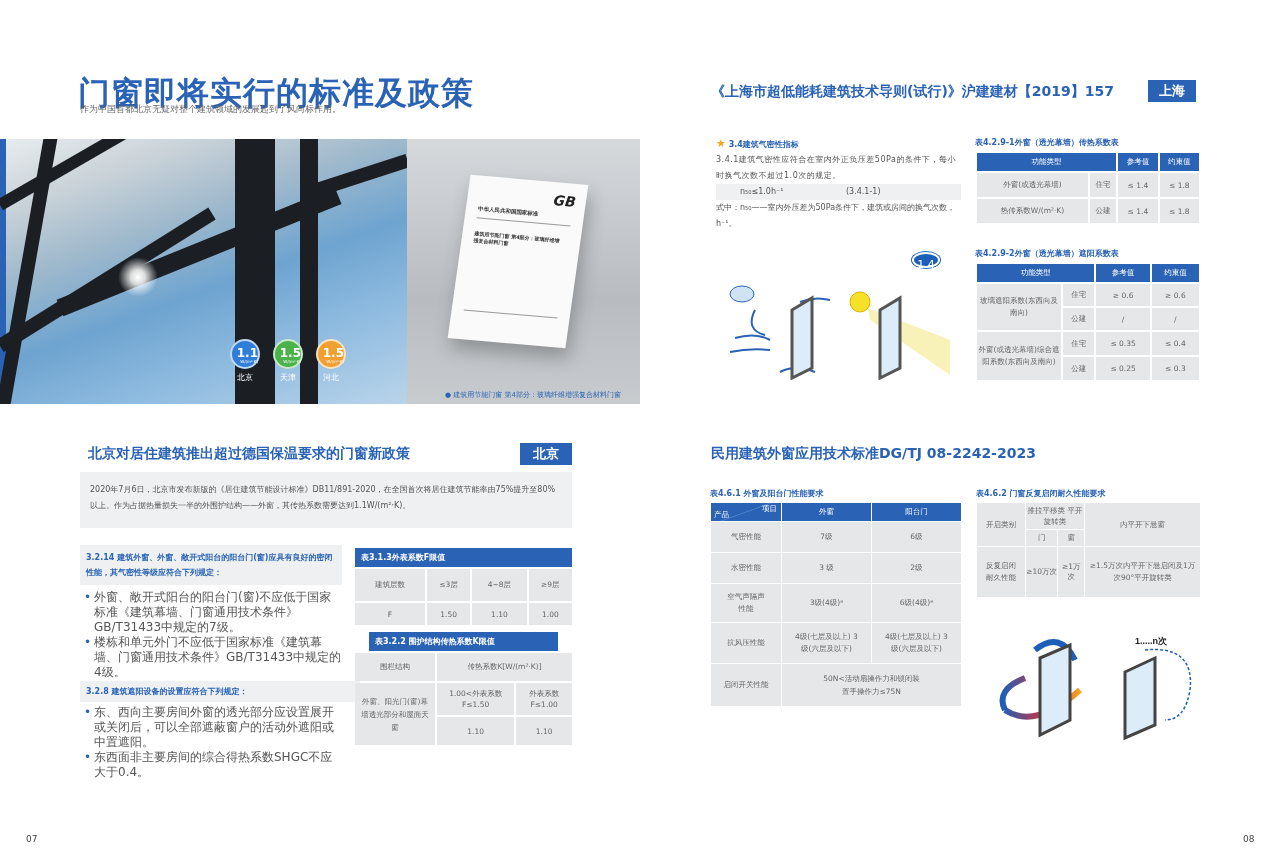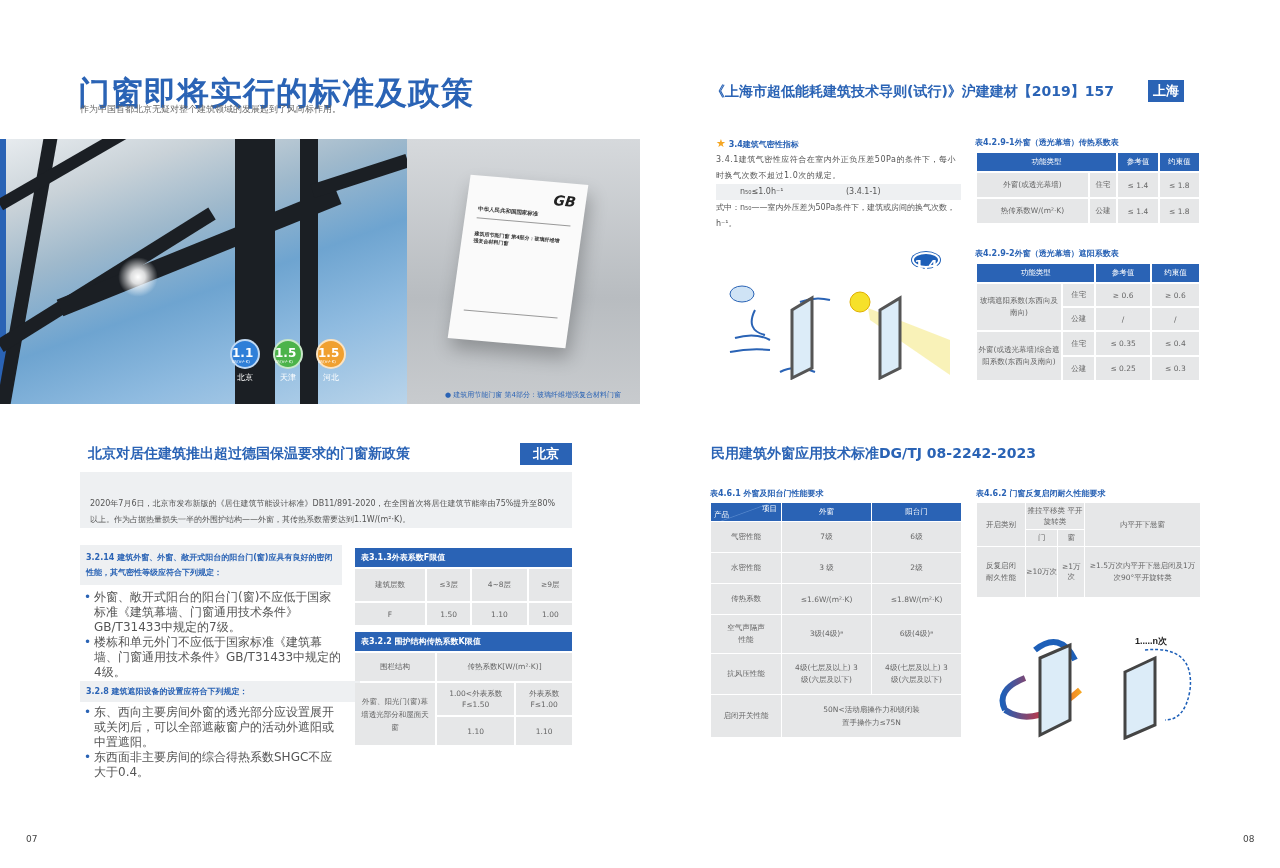--- a/index.html
+++ b/index.html
@@ -8,21 +8,21 @@
 .abs{position:absolute}
 .main-title{left:78px;top:72px;font-size:32px;font-weight:bold;color:#2a63b5;letter-spacing:1px}
 .subtitle{left:80px;top:103px;font-size:9px;color:#666}
 .photo{left:0;top:139px;width:407px;height:265px;overflow:hidden;
  background:linear-gradient(160deg,#e8ecef 0%,#c9d2d8 18%,#9fb9cc 35%,#6ea4d0 55%,#8fbbe0 75%,#b9d4ea 100%)}
 .photo .edge{left:0;top:0;width:6px;height:265px;background:#2a63b5}
 .frame{background:#1b1f24}
 .sun{left:118px;top:118px;width:40px;height:40px;border-radius:50%;
  background:radial-gradient(circle,#fff 0%,rgba(255,255,255,.85) 25%,rgba(255,255,255,0) 70%)}
 .badge{width:30px;height:30px;border-radius:50%;color:#fff;font-weight:bold;font-size:12px;
- text-align:left;line-height:24px;border:2px solid rgba(255,255,255,.7);position:absolute}
+ text-align:right;line-height:24px;border:2px solid rgba(255,255,255,.7);position:absolute}
 .badge small{display:block;font-size:4px;line-height:4px;margin-top:-5px;font-weight:normal}
 .badge-lbl{position:absolute;color:#fff;font-size:8px;width:30px;text-align:center}
 .book-panel{left:407px;top:139px;width:233px;height:265px;background:linear-gradient(180deg,#d6d9dc,#b8bcc0 60%,#c8cbce)}
 .book{left:52px;top:40px;width:118px;height:165px;background:#fafafa;transform:rotate(8deg) skewY(-3deg);
  box-shadow:4px 10px 18px rgba(0,0,0,.25)}
 .book .gb{right:10px;top:10px;font-size:14px;font-weight:bold;color:#222;font-style:italic}
 .book .line{left:12px;height:1px;background:#999}
 .book .t{left:12px;font-size:5px;color:#333}
 .book-caption{left:445px;top:390px;font-size:7px;color:#2a63b5}
 .sh-title{left:711px;top:83px;font-size:14px;font-weight:bold;color:#2a63b5}
@@ -76,21 +76,21 @@
     <div class="abs t" style="top:30px;font-weight:bold;font-size:5.5px">中华人民共和国国家标准</div>
     <div class="abs line" style="top:42px;width:94px"></div>
     <div class="abs t" style="top:55px;width:90px;font-weight:bold;line-height:7px">建筑用节能门窗 第4部分：玻璃纤维增强复合材料门窗</div>
     <div class="abs line" style="top:135px;width:94px"></div>
   </div>
 </div>
 <div class="abs book-caption">● <span>建筑用节能门窗 第4部分：玻璃纤维增强复合材料门窗</span></div>
 
 <div class="abs bj-title">北京对居住建筑推出超过德国保温要求的门窗新政策</div>
 <div class="abs tag" style="left:520px;top:443px;width:52px">北京</div>
-<div class="abs box p" style="left:80px;top:472px;width:492px;height:56px;padding:24px 10px">2020年7月6日，北京市发布新版的《居住建筑节能设计标准》DB11/891-2020，在全国首次将居住建筑节能率由75%提升至80%以上。作为占据热量损失一半的外围护结构——外窗，其传热系数需要达到1.1W/(m²·K)。</div>
+<div class="abs box p" style="left:80px;top:472px;width:492px;height:56px;padding:10px 10px">2020年7月6日，北京市发布新版的《居住建筑节能设计标准》DB11/891-2020，在全国首次将居住建筑节能率由75%提升至80%以上。作为占据热量损失一半的外围护结构——外窗，其传热系数需要达到1.1W/(m²·K)。</div>
 
 <div class="abs box sec-head" style="left:80px;top:545px;width:262px;padding:5px 6px;line-height:15px">3.2.14 建筑外窗、外窗、敞开式阳台的阳台门(窗)应具有良好的密闭性能，其气密性等级应符合下列规定：</div>
 <div class="abs" style="left:84px;top:590px;width:258px">
   <div class="bul">外窗、敞开式阳台的阳台门(窗)不应低于国家标准《建筑幕墙、门窗通用技术条件》GB/T31433中规定的7级。</div>
   <div class="bul">楼栋和单元外门不应低于国家标准《建筑幕墙、门窗通用技术条件》GB/T31433中规定的4级。</div>
 </div>
 
 <div class="abs box sec-head" style="left:80px;top:681px;width:280px;padding:5px 6px">3.2.8 建筑遮阳设备的设置应符合下列规定：</div>
 <div class="abs" style="left:84px;top:705px;width:258px">
   <div class="bul">东、西向主要房间外窗的透光部分应设置展开或关闭后，可以全部遮蔽窗户的活动外遮阳或中置遮阳。</div>
@@ -111,21 +111,21 @@
       <td>F</td>
       <td>1.50</td>
       <td>1.10</td>
       <td>1.00</td>
     </tr>
   </tbody>
     </table>
 </div>
 
 <div class="abs" style="left:353px;top:632px;width:221px">
-  <div class="tbl-caption" style="background:#2a63b5;color:#fff;padding:4px 6px;margin:0 2px">表3.2.2 围护结构传热系数K限值</div>
+  <div class="tbl-caption" style="background:#2a63b5;color:#fff;padding:4px 6px;margin:0 16px">表3.2.2 围护结构传热系数K限值</div>
   <table style="width:100%">
     <tbody>
         <tr style="height:28px">
       <td style="width:80px">围栏结构</td>
       <td colspan="2">传热系数K[W/(m²·K)]</td>
     </tr>
     <tr style="height:32px">
       <td rowspan="2" style="line-height:13px;padding:0 4px">外窗、阳光门(窗)幕墙透光部分和屋面天窗</td>
       <td style="line-height:11px">1.00&lt;外表系数F≤1.50</td>
       <td style="line-height:11px">外表系数F≤1.00</td>
@@ -134,34 +134,34 @@
       <td>1.10</td>
       <td>1.10</td>
     </tr>
   </tbody>
     </table>
 </div>
 
 <div class="abs pg" style="left:26px;top:834px">07</div>
 
 <div class="abs sh-title">《上海市超低能耗建筑技术导则(试行)》沪建建材【2019】157</div>
-<div class="abs tag" style="left:1148px;top:80px;width:36px">上海</div>
+<div class="abs tag" style="left:1148px;top:80px;width:48px">上海</div>
 
 <div class="abs sec-head" style="left:716px;top:137px">
   <span style="color:#f5a623;font-size:11px">★</span>
   <span>3.4建筑气密性指标</span>
 </div>
 <div class="abs p" style="left:716px;top:152px;width:245px;letter-spacing:.5px">3.4.1建筑气密性应符合在室内外正负压差50Pa的条件下，每小时换气次数不超过1.0次的规定。</div>
 <div class="abs p" style="left:716px;top:184px;width:245px;background:#eef0f2;padding-left:24px">
   <span>n₅₀≤1.0h⁻¹</span>
   <span style="margin-left:60px">(3.4.1-1)</span>
 </div>
 <div class="abs p" style="left:716px;top:200px;width:245px">式中：n₅₀——室内外压差为50Pa条件下，建筑或房间的换气次数，h⁻¹。</div>
 
-<div class="abs" style="left:912px;top:252px;width:28px;height:16px;border-radius:50%;background:#1d5fb8;color:#fff;text-align:center;font-weight:bold;font-size:13px;line-height:22px;border:2px solid #fff;box-shadow:0 0 0 1px #1d5fb8">
+<div class="abs" style="left:912px;top:252px;width:28px;height:16px;border-radius:50%;background:#1d5fb8;color:#fff;text-align:center;font-weight:normal;font-size:11px;line-height:22px;border:2px solid #fff;box-shadow:0 0 0 1px #1d5fb8">
   <span>1.4</span>
 </div>
 
 <svg class="abs" style="left:720px;top:280px" width="230" height="100">
   <g>
       <ellipse cx="22" cy="14" rx="12" ry="8" fill="#cfe3f5" stroke="#2a63b5"></ellipse>
     </g>
   <path d="M35 30 Q25 50 45 55" stroke="#2a63b5" stroke-width="2" fill="none"></path>
   <path d="M15 58 Q35 52 50 60" stroke="#2a63b5" stroke-width="2" fill="none"></path>
   <path d="M10 72 Q30 68 50 70" stroke="#2a63b5" stroke-width="2" fill="none"></path>
@@ -249,25 +249,20 @@
     </tr>
     <tr style="height:30px">
           <td>气密性能</td>
           <td>7级</td>
           <td>6级</td>
         </tr>
     <tr style="height:30px">
           <td>水密性能</td>
           <td>3 级</td>
           <td>2级</td>
-        </tr>
-    <tr style="height:30px">
-          <td>传热系数</td>
-          <td>≤1.6W/(m²·K)</td>
-          <td>≤1.8W/(m²·K)</td>
         </tr>
     <tr style="height:38px">
           <td style="padding:0 16px;line-height:12px">空气声隔声性能</td>
           <td>3级(4级)ᵃ</td>
           <td>6级(4级)ᵃ</td>
         </tr>
     <tr style="height:40px">
           <td>抗风压性能</td>
           <td style="line-height:12px;padding:0 10px">4级(七层及以上) 3级(六层及以下)</td>
           <td style="line-height:12px;padding:0 10px">4级(七层及以上) 3级(六层及以下)</td>

